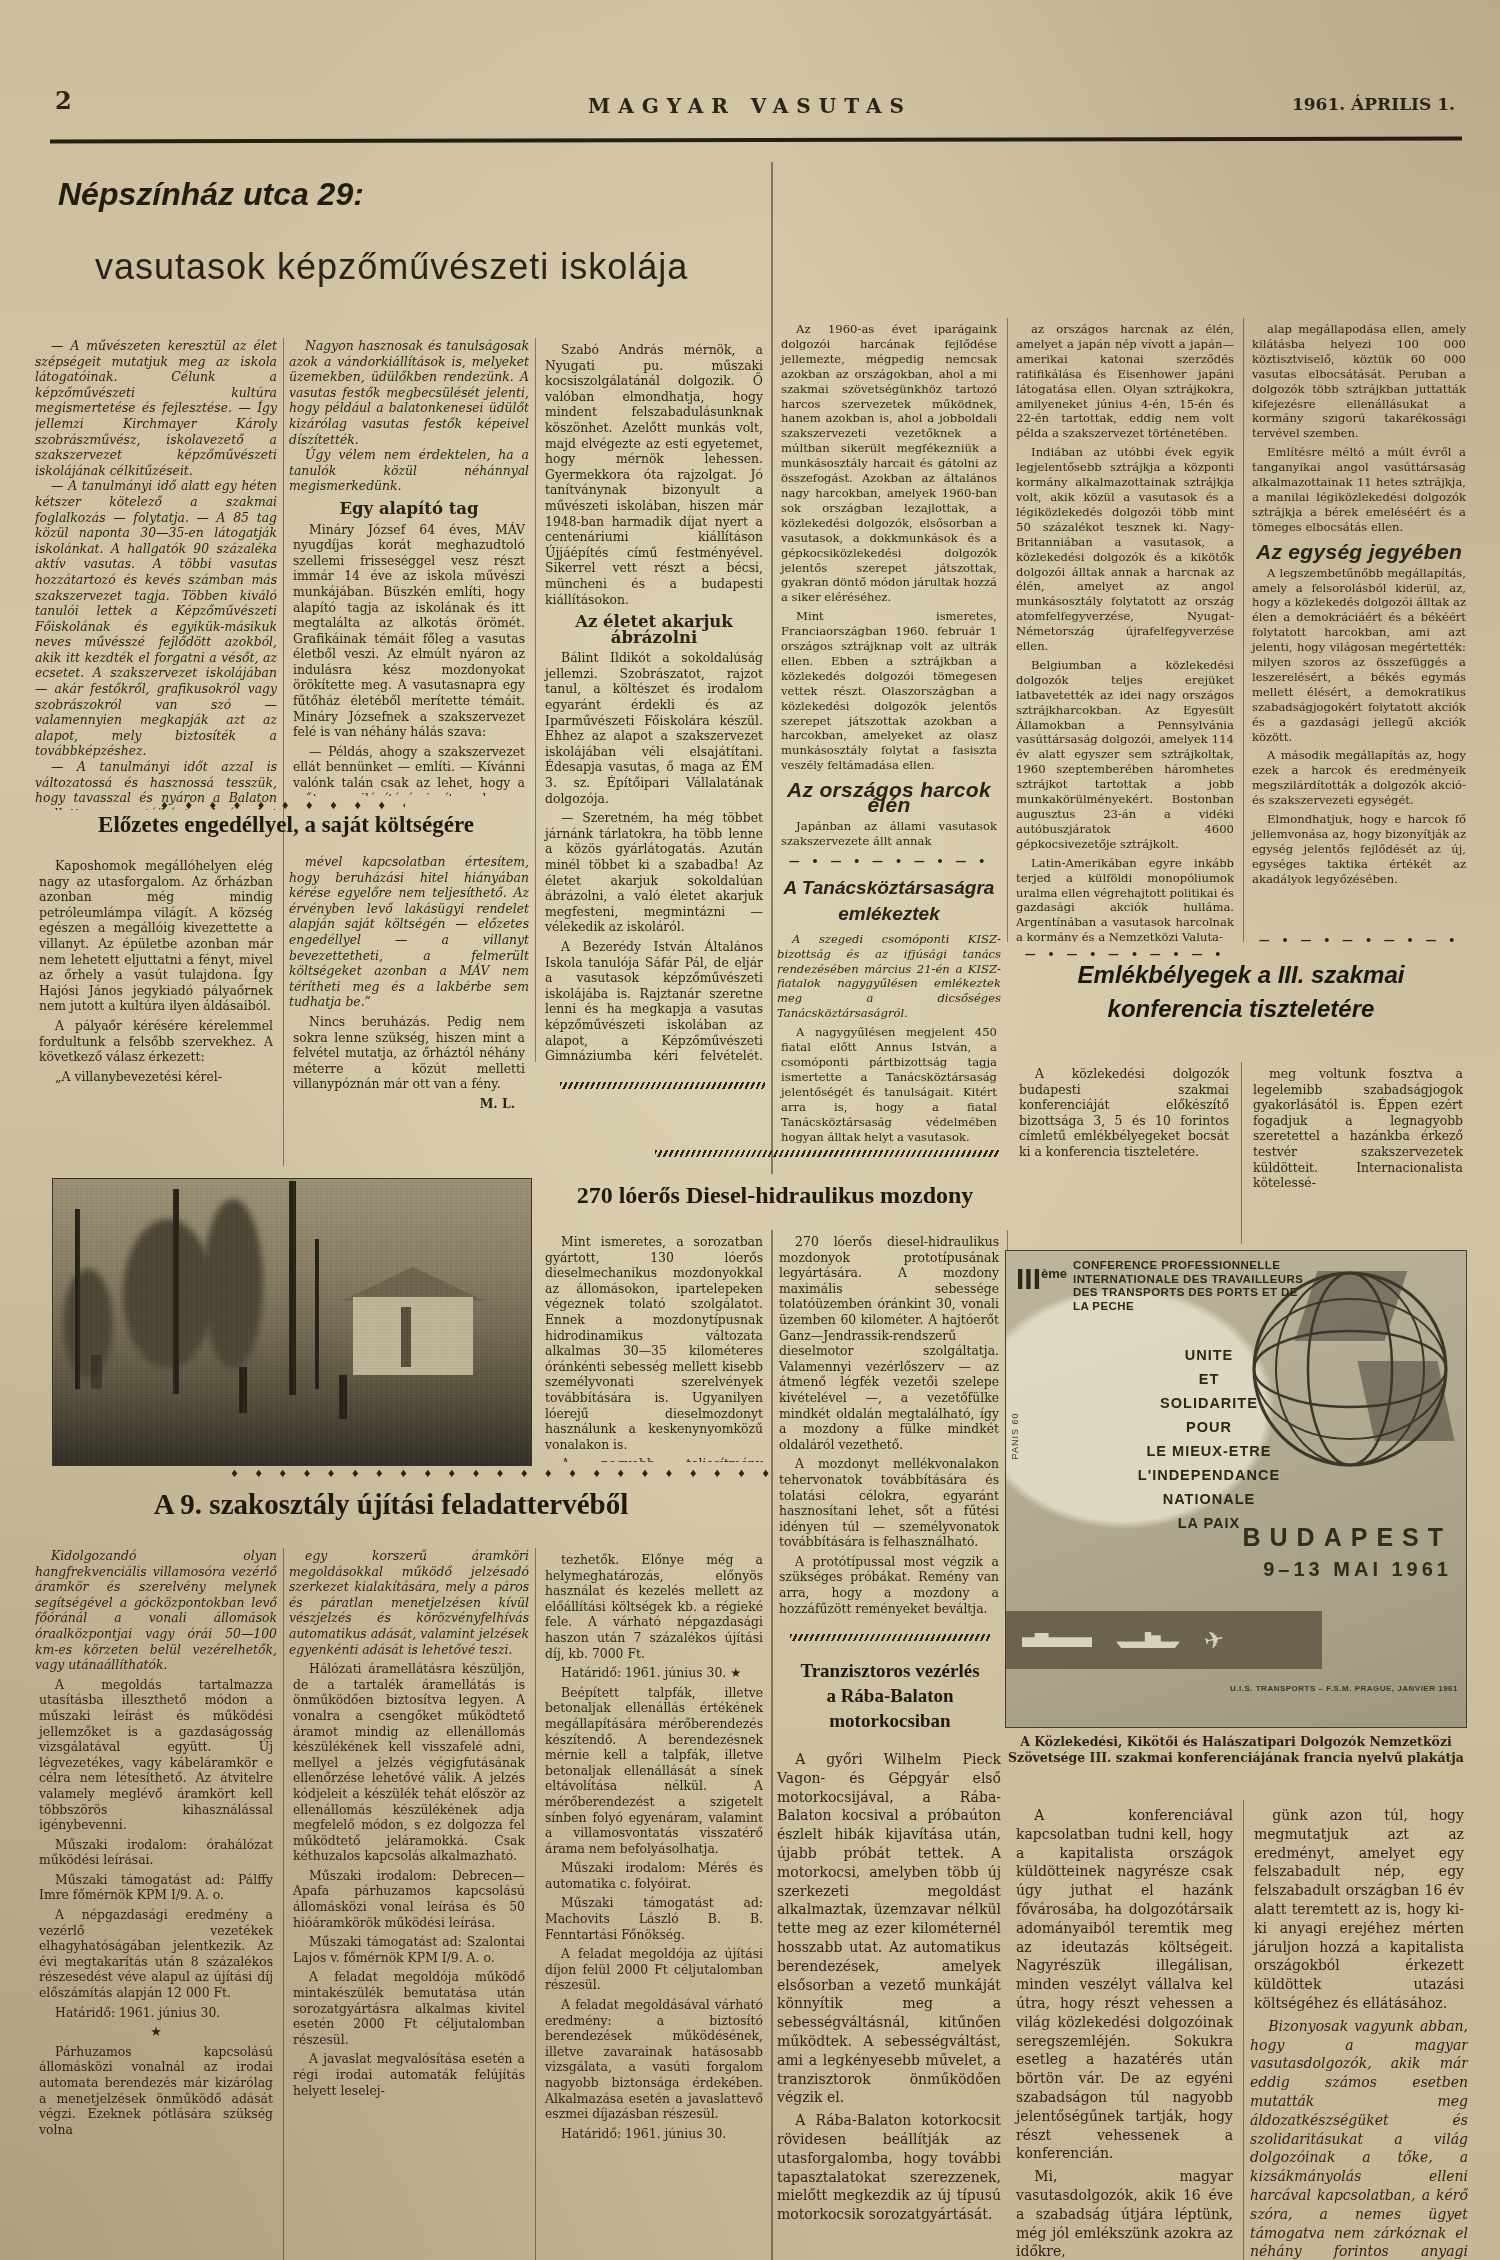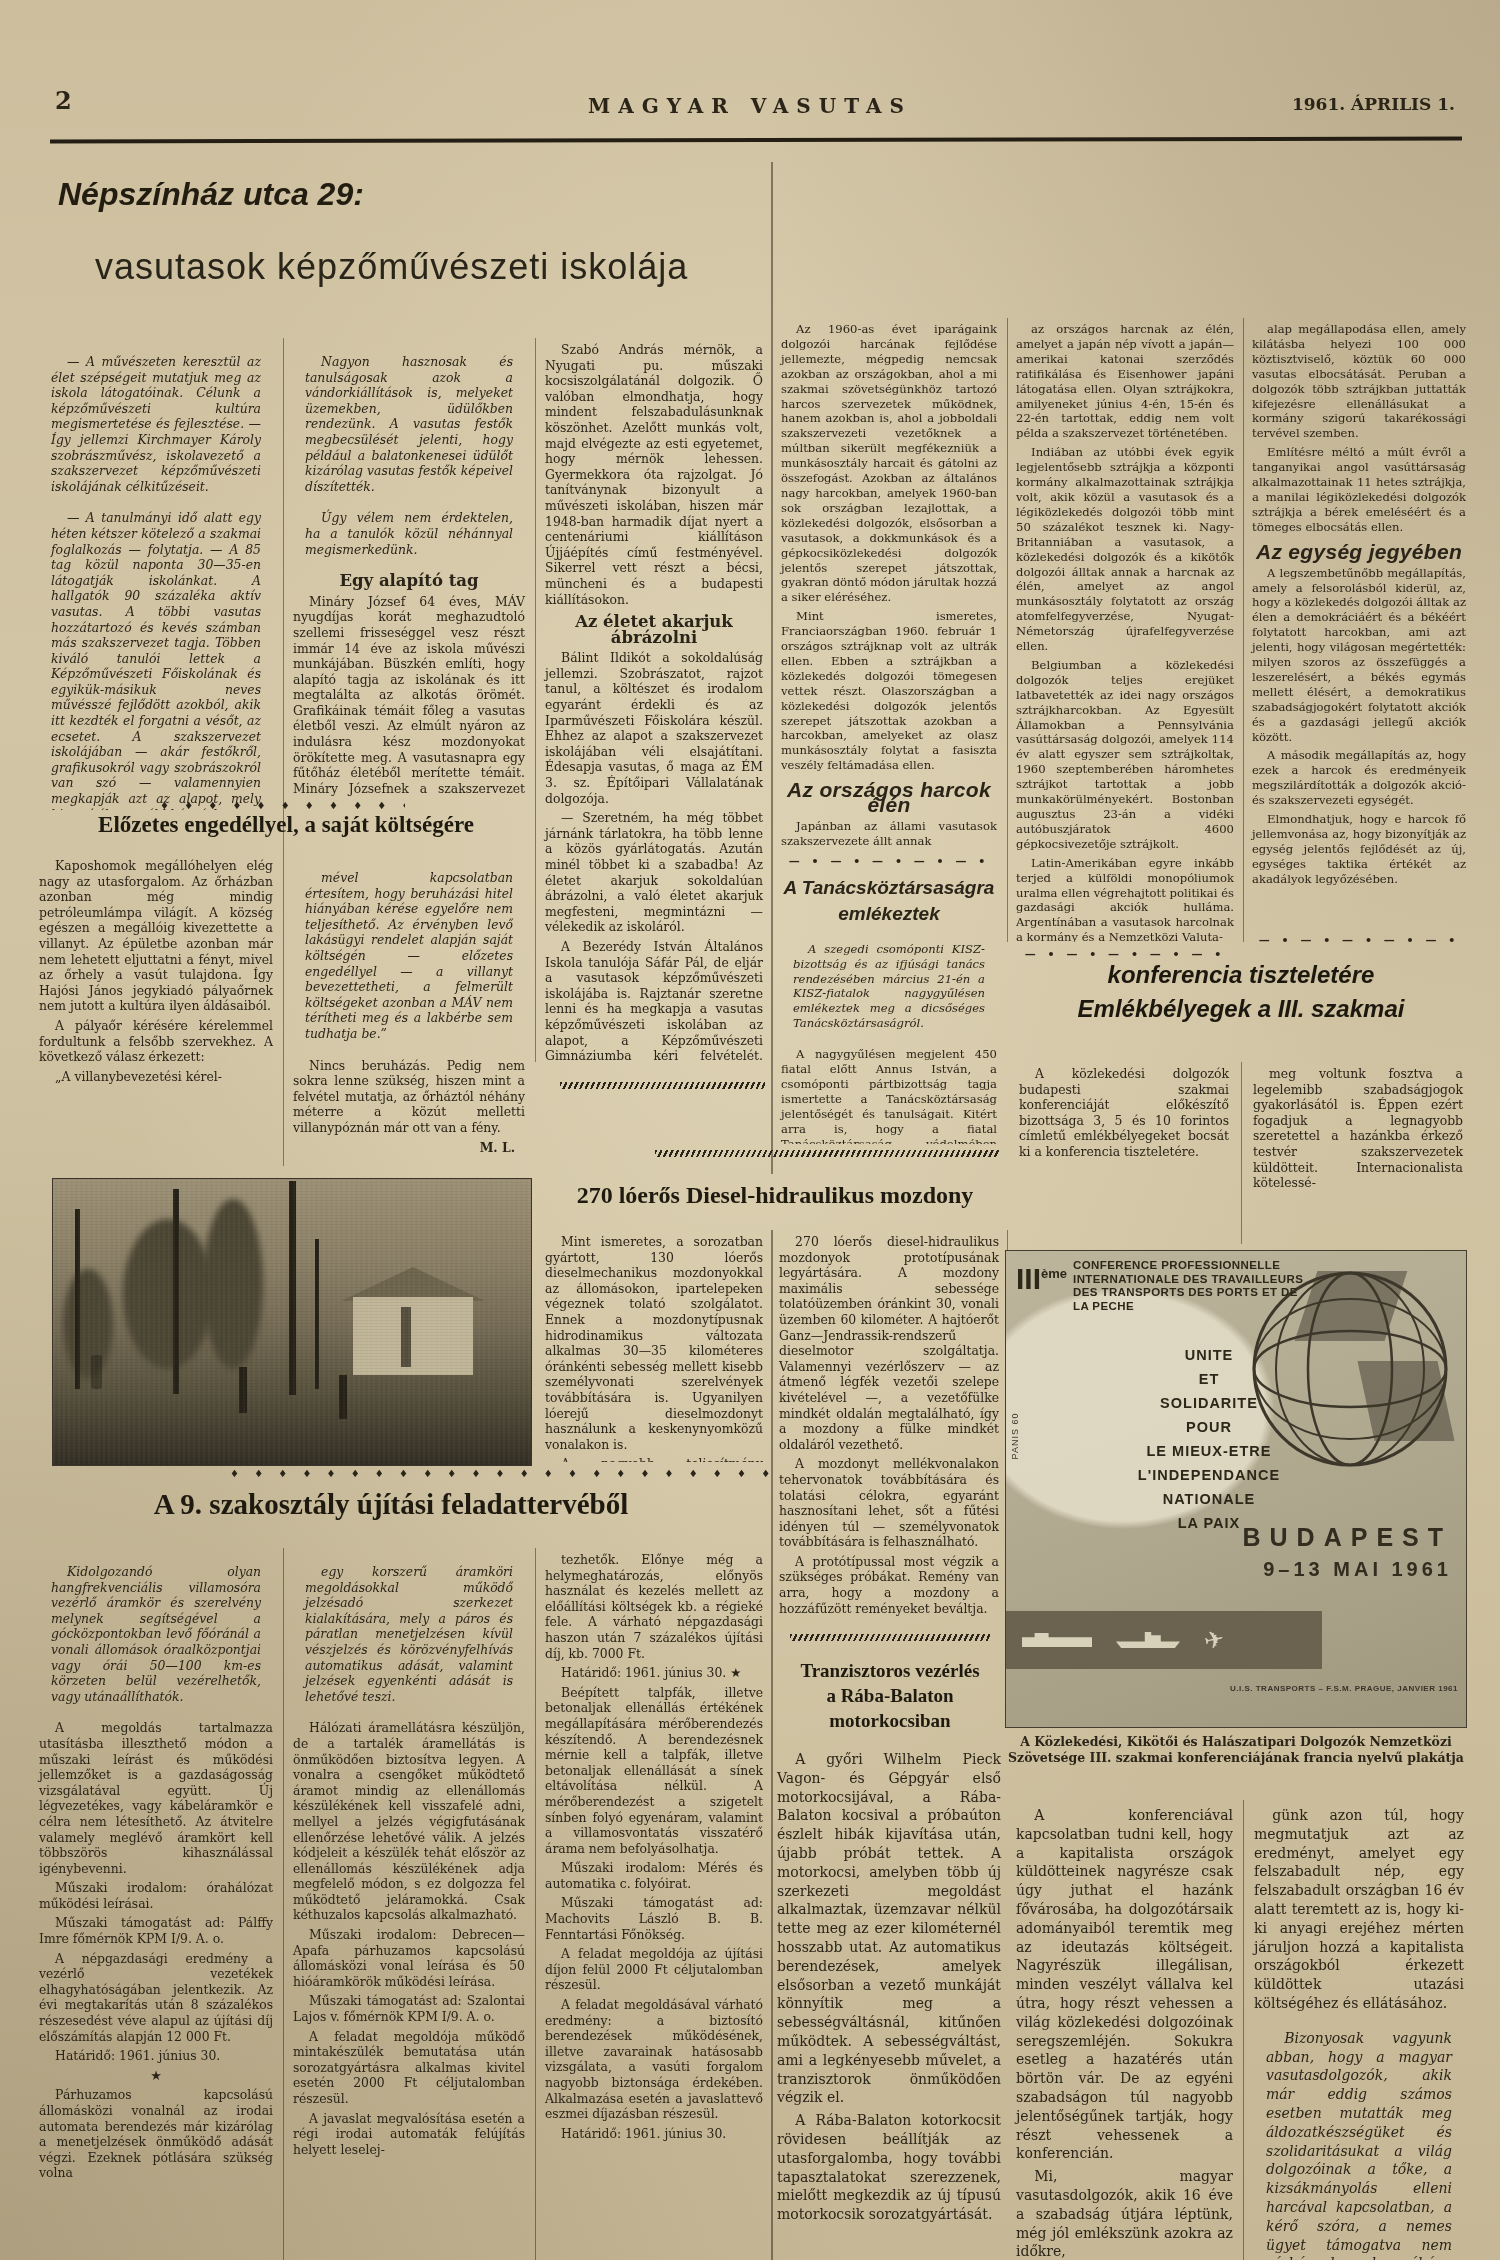--- a/index.html
+++ b/index.html
@@ -9,21 +9,21 @@
     background:
       radial-gradient(ellipse at 50% 40%, rgba(255,250,225,.25) 0%, rgba(0,0,0,0) 60%),
       radial-gradient(ellipse at 0% 100%, rgba(60,45,20,.18) 0%, rgba(0,0,0,0) 40%),
       radial-gradient(ellipse at 100% 0%, rgba(60,45,20,.14) 0%, rgba(0,0,0,0) 35%),
       linear-gradient(180deg,#cdbf9e 0%,#d2c5a5 30%,#cfc2a1 60%,#c6b896 100%);
     font-family:"DejaVu Serif", serif;color:#2b2418;
   }
   .abs{position:absolute;}
   .col{position:absolute;overflow:hidden;text-align:justify;}
   .para{margin:4px;text-indent:1.3em;}
-  .para-italic{margin:16px;text-indent:1.3em;font-style:italic;}
+  .para-italic{margin:0;text-indent:1.3em;font-style:italic;}
   .tm{font-size:12.4px;line-height:15.6px;}
   .ts{font-size:11.6px;line-height:14.9px;}
   .tl{font-size:14px;line-height:18.8px;}
   .sig{text-align:right;font-weight:bold;padding-right:14px;margin-top:2px;}
   .subhead{font-weight:bold;text-align:center;margin:7px 0 5px;font-size:16.5px;text-indent:0;}
   .subhead-big{font-family:"Liberation Sans",sans-serif;font-style:italic;font-weight:700;
     text-align:center;margin:10px 0 6px;font-size:21px;letter-spacing:.3px;text-indent:0;}
   .subhead-big2{font-family:"Liberation Sans",sans-serif;font-style:italic;font-weight:700;
     text-align:center;margin:6px 0 6px;font-size:19px;line-height:24px;text-indent:0;}
   .headline-sans{font-family:Liberation Serif, serif;font-weight:700;color:#1f1a10;}
@@ -272,22 +272,22 @@
     <h4 class="subhead-big">Az egység jegyében</h4>
     <div>
         <p class="para">A legszembetűnőbb megállapítás, amely a felsorolásból kiderül, az, hogy a közlekedés dolgozói álltak az élen a demokráciáért és a békéért folytatott harcokban, ami azt jelenti, hogy világosan megértették: milyen szoros az összefüggés a leszerelésért, a békés egymás mellett élésért, a demokratikus szabadságjogokért folytatott akciók és a gazdasági jellegű akciók között.</p>
         <p class="para">A második megállapítás az, hogy ezek a harcok és eredményeik megszilárdították a dolgozók akció- és szakszervezeti egységét.</p>
         <p class="para">Elmondhatjuk, hogy e harcok fő jellemvonása az, hogy bizonyítják az egység jelentős fejlődését az új, egységes taktika értékét az akadályok legyőzésében.</p>
       </div>
   </div>
   <div class="dotrow abs" style="left:1248px;top:928px;width:222px;"></div>
 
   <div class="abs" style="left:1015px;top:958px;width:452px;text-align:center;font-family:'Liberation Sans',sans-serif;font-style:italic;font-weight:700;font-size:24px;line-height:34px;color:#1d180f;">
+    <div>Emlékbélyegek a III. szakmai</div>
     <div>konferencia tiszteletére</div>
-    <div>Emlékbélyegek a III. szakmai</div>
   </div>
   <div class="col tm" style="left:1015px;top:1062px;width:218px;height:182px;">
       <p class="para">A közlekedési dolgozók budapesti szakmai konferenciáját előkészítő bizottsága 3, 5 és 10 forintos címletű emlékbélyegeket bocsát ki a konferencia tiszteletére.</p>
     </div>
   <div class="col tm" style="left:1249px;top:1062px;width:218px;height:182px;">
       <p class="para">meg voltunk fosztva a legelemibb szabadságjogok gyakorlásától is. Éppen ezért fogadjuk a legnagyobb szeretettel a hazánkba érkező testvér szakszervezetek küldötteit. Internacionalista kötelessé-</p>
     </div>
 
   <div id="poster">
     <div class="ellipse"></div>

